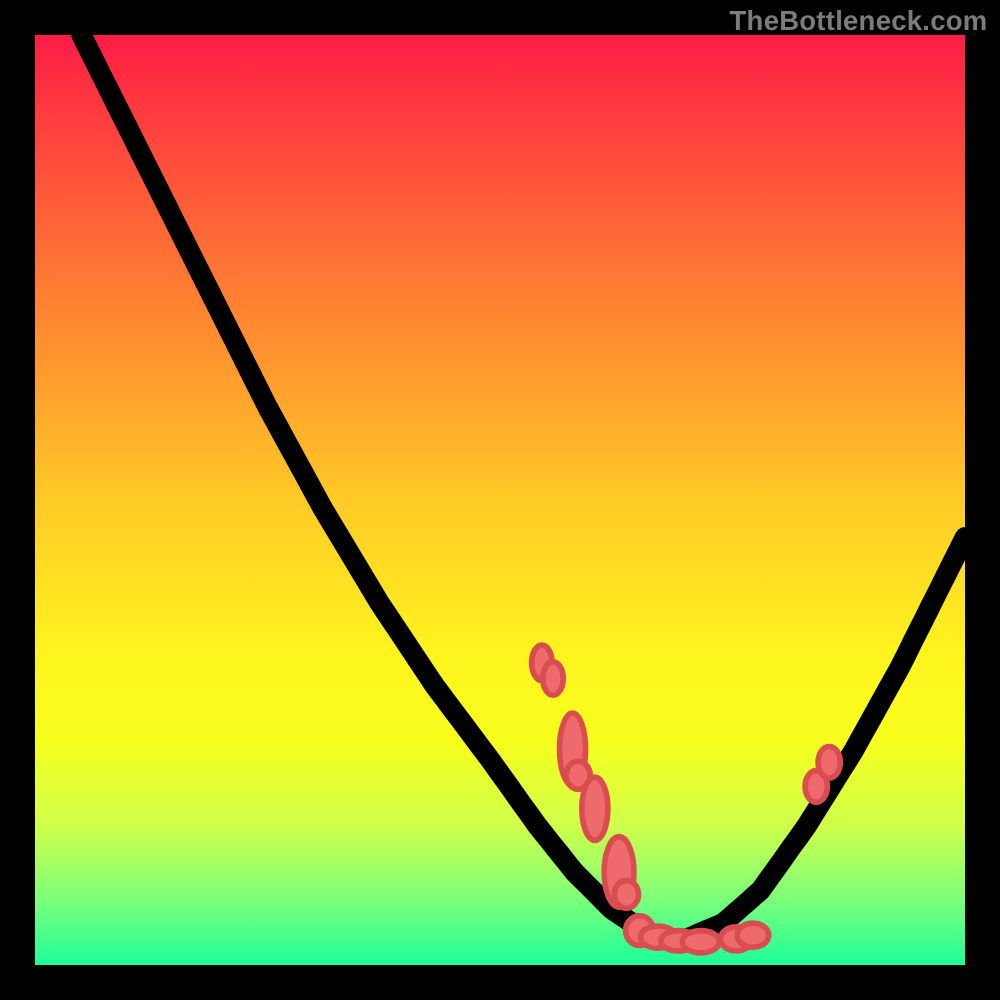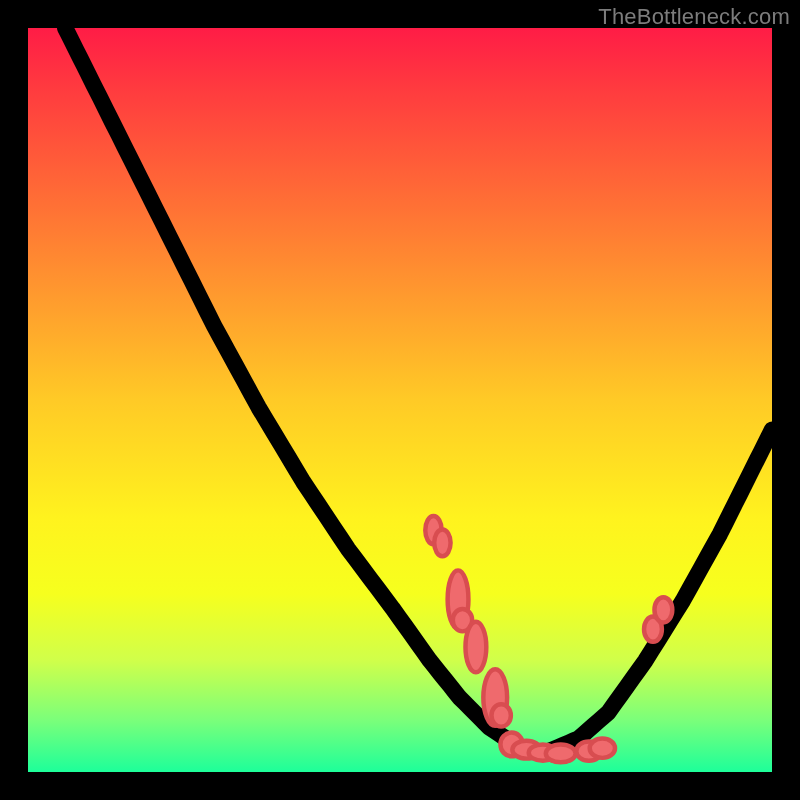--- a/index.html
+++ b/index.html
@@ -28,21 +28,21 @@
       #d0ff4a 85%,
       #7bff7a 93%,
       #1dff9a 100%);
   }
   .watermark {
     position: absolute;
     top: 4px;
     right: 10px;
     color: #7c7c7c;
     font-size: 22px;
-    font-weight: 400;
+    font-weight: 700;
     letter-spacing: 0.2px;
     user-select: none;
   }
   svg.plot {
     position: absolute;
     left: 0;
     top: 0;
     width: 744px;
     height: 744px;
     overflow: visible;

